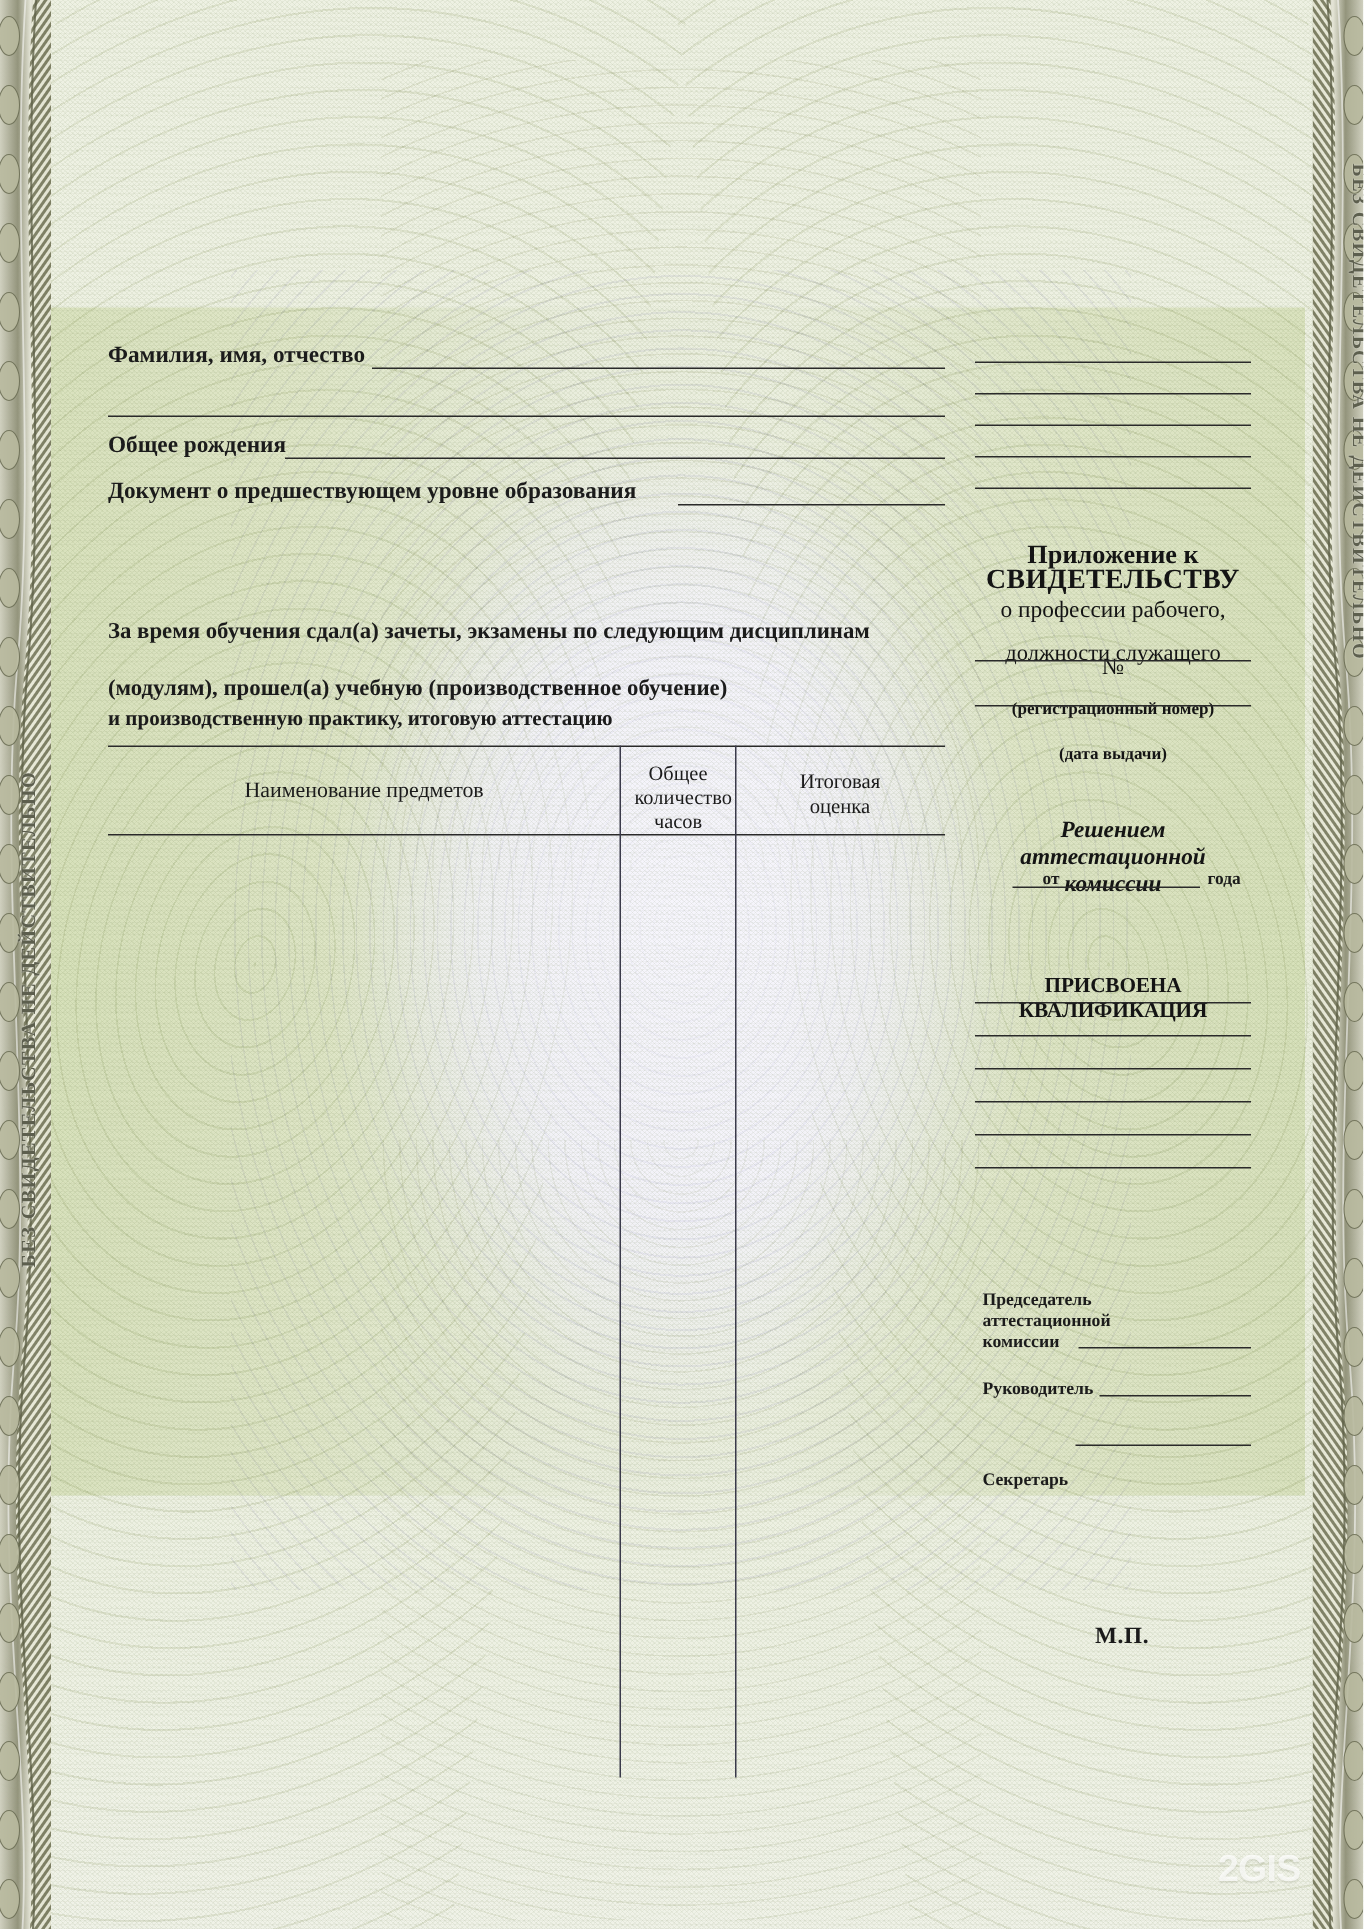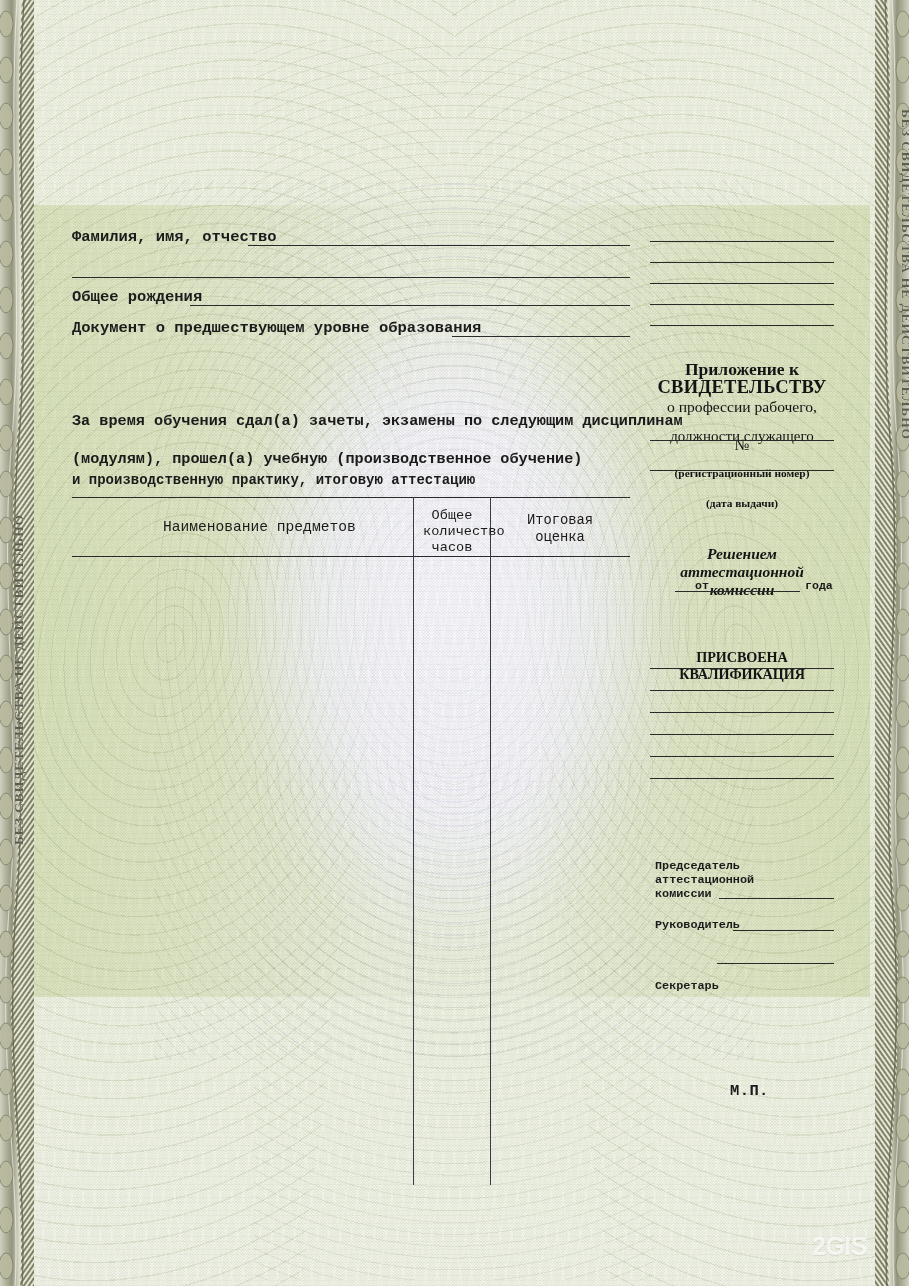--- a/index.html
+++ b/index.html
@@ -105,21 +105,21 @@
   .vtext.right{
     right:11px;top:440px;
     transform-origin:100% 0;transform:rotate(90deg) translateX(0) translateY(-100%);
   }
 
   
   .content{position:absolute;inset:0;}
   .tx{
     position:absolute;
     color:#1b1b1b;
-    font-family:Liberation Mono, monospace;
+    font-family:Liberation Serif, serif;
     white-space:pre;
   }
   .bold{font-weight:700;}
   .rule{
     position:absolute;
     height:0;border-top:1.3px solid #2a2a2a;
   }
   .rule.thin{border-top-width:1.1px;}
   .vrule{
     position:absolute;width:0;border-left:1.2px solid #3a3a4a;

